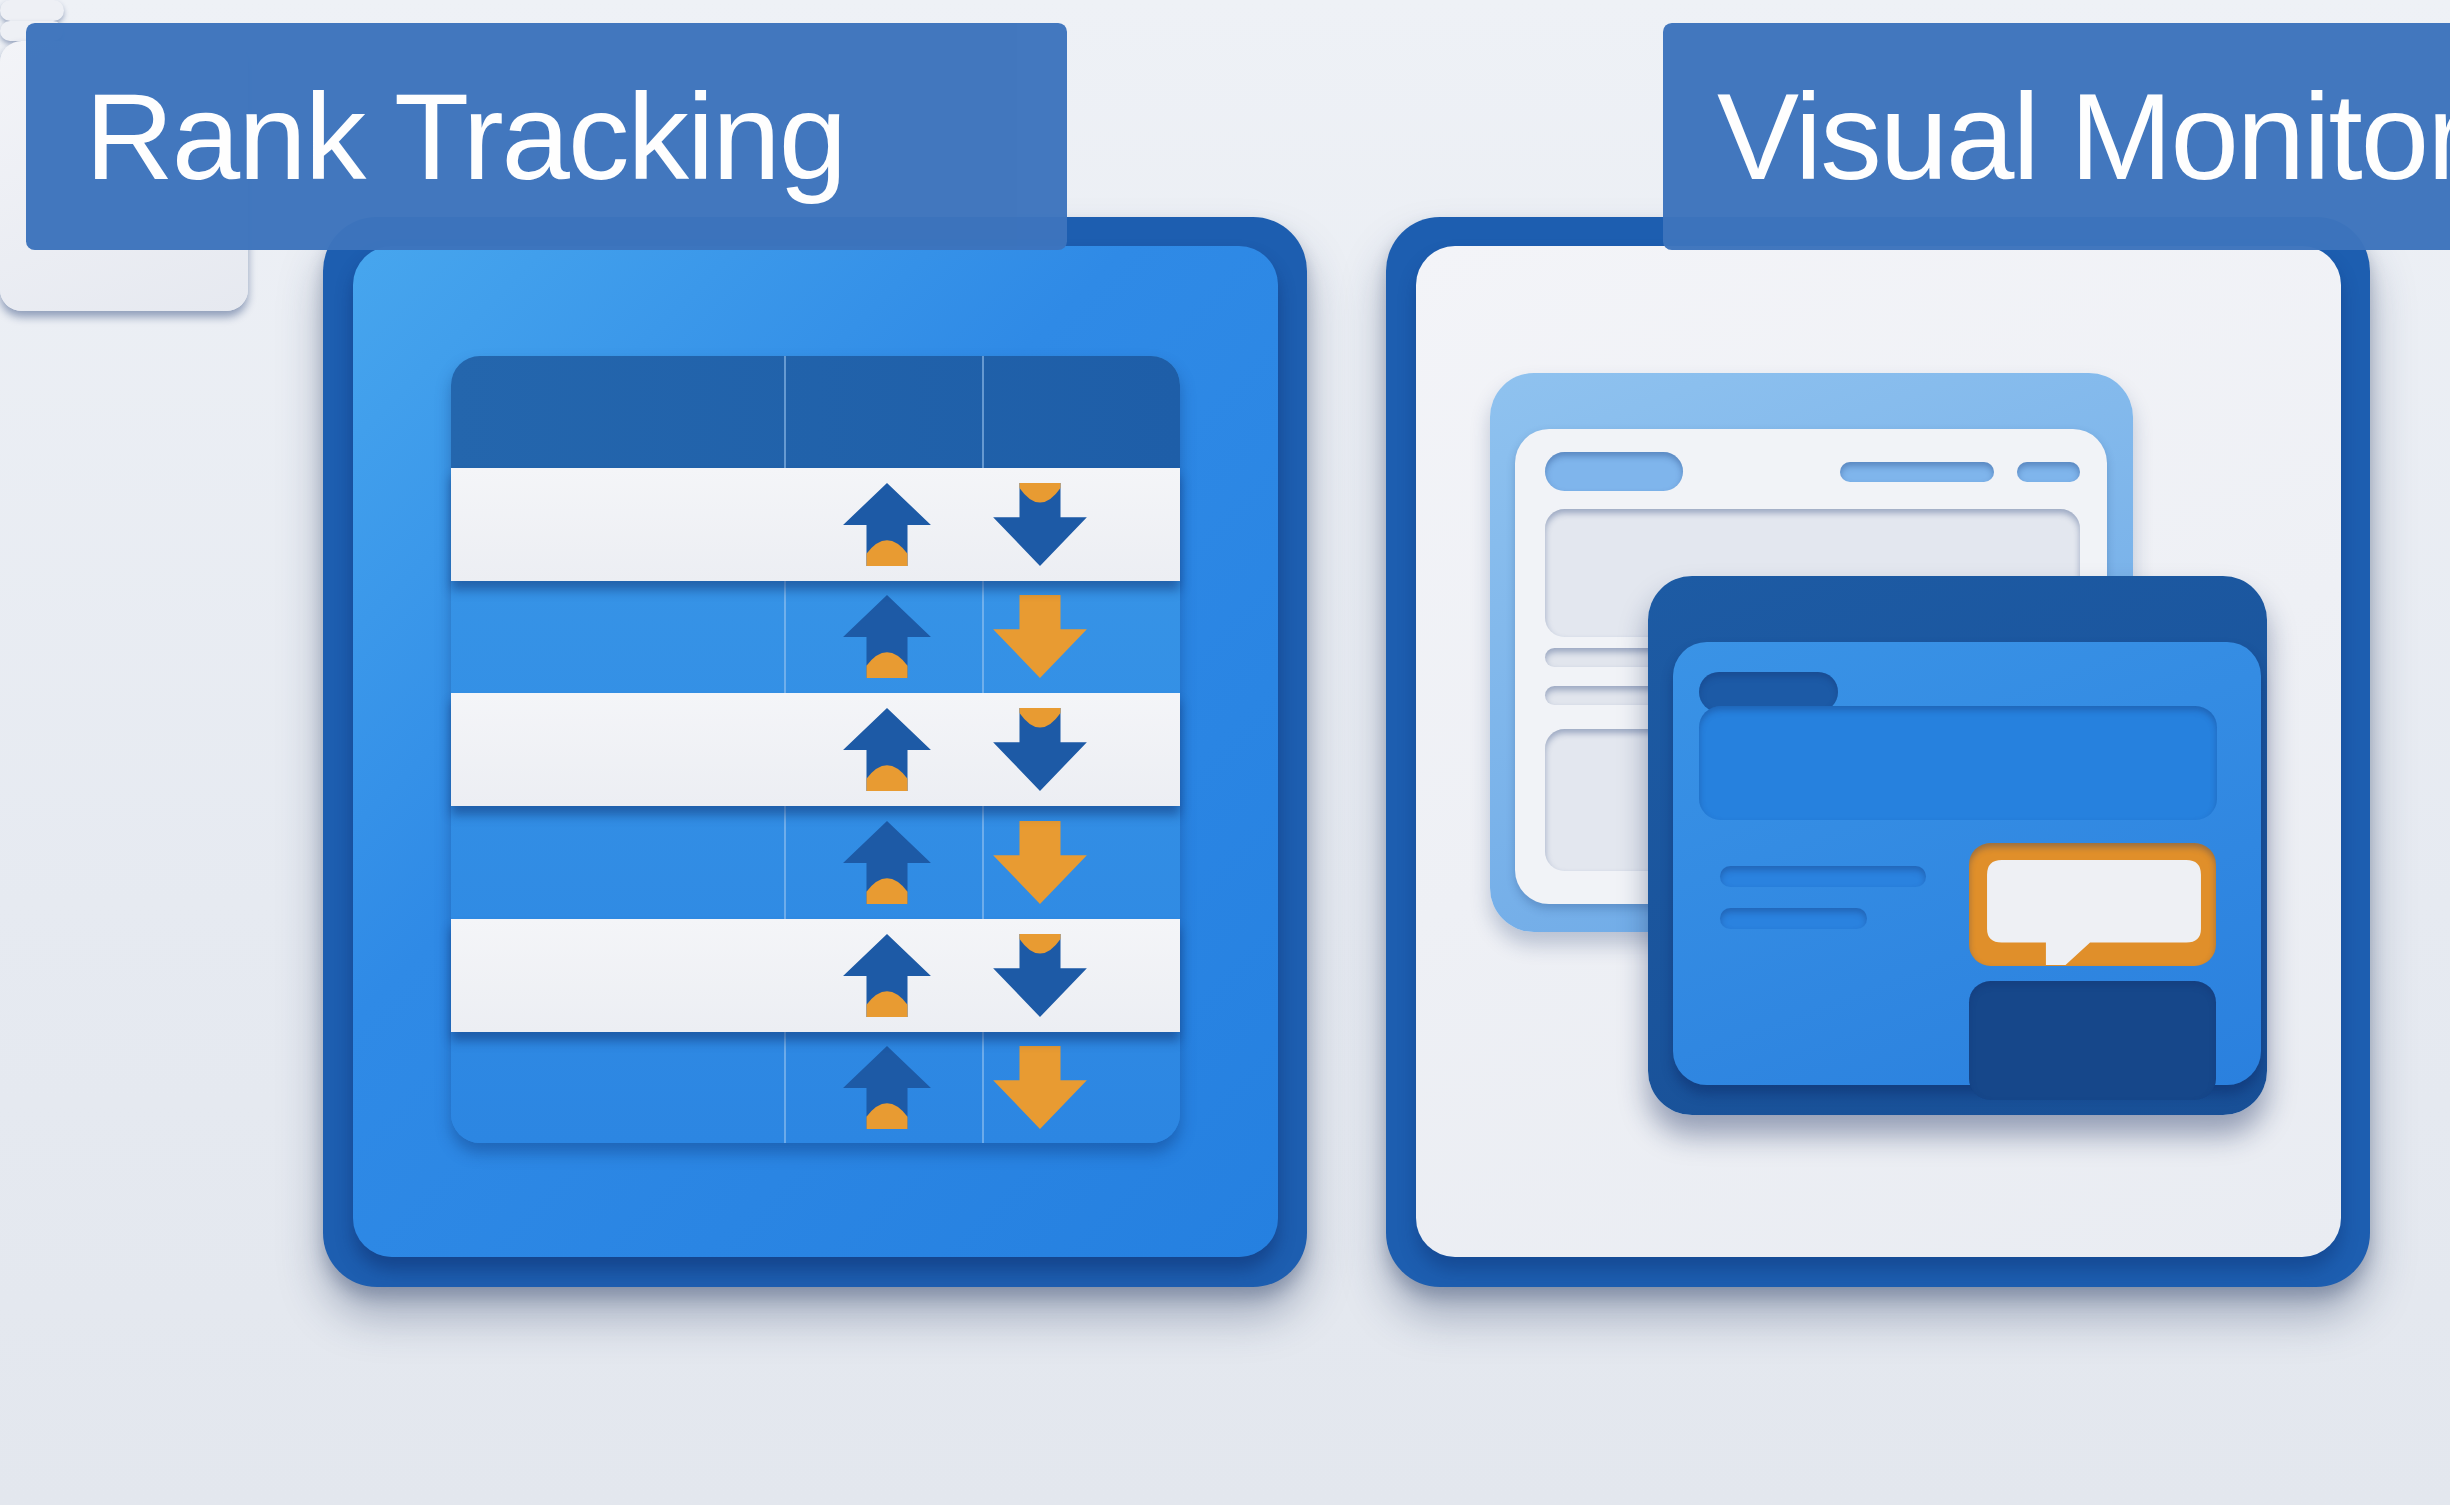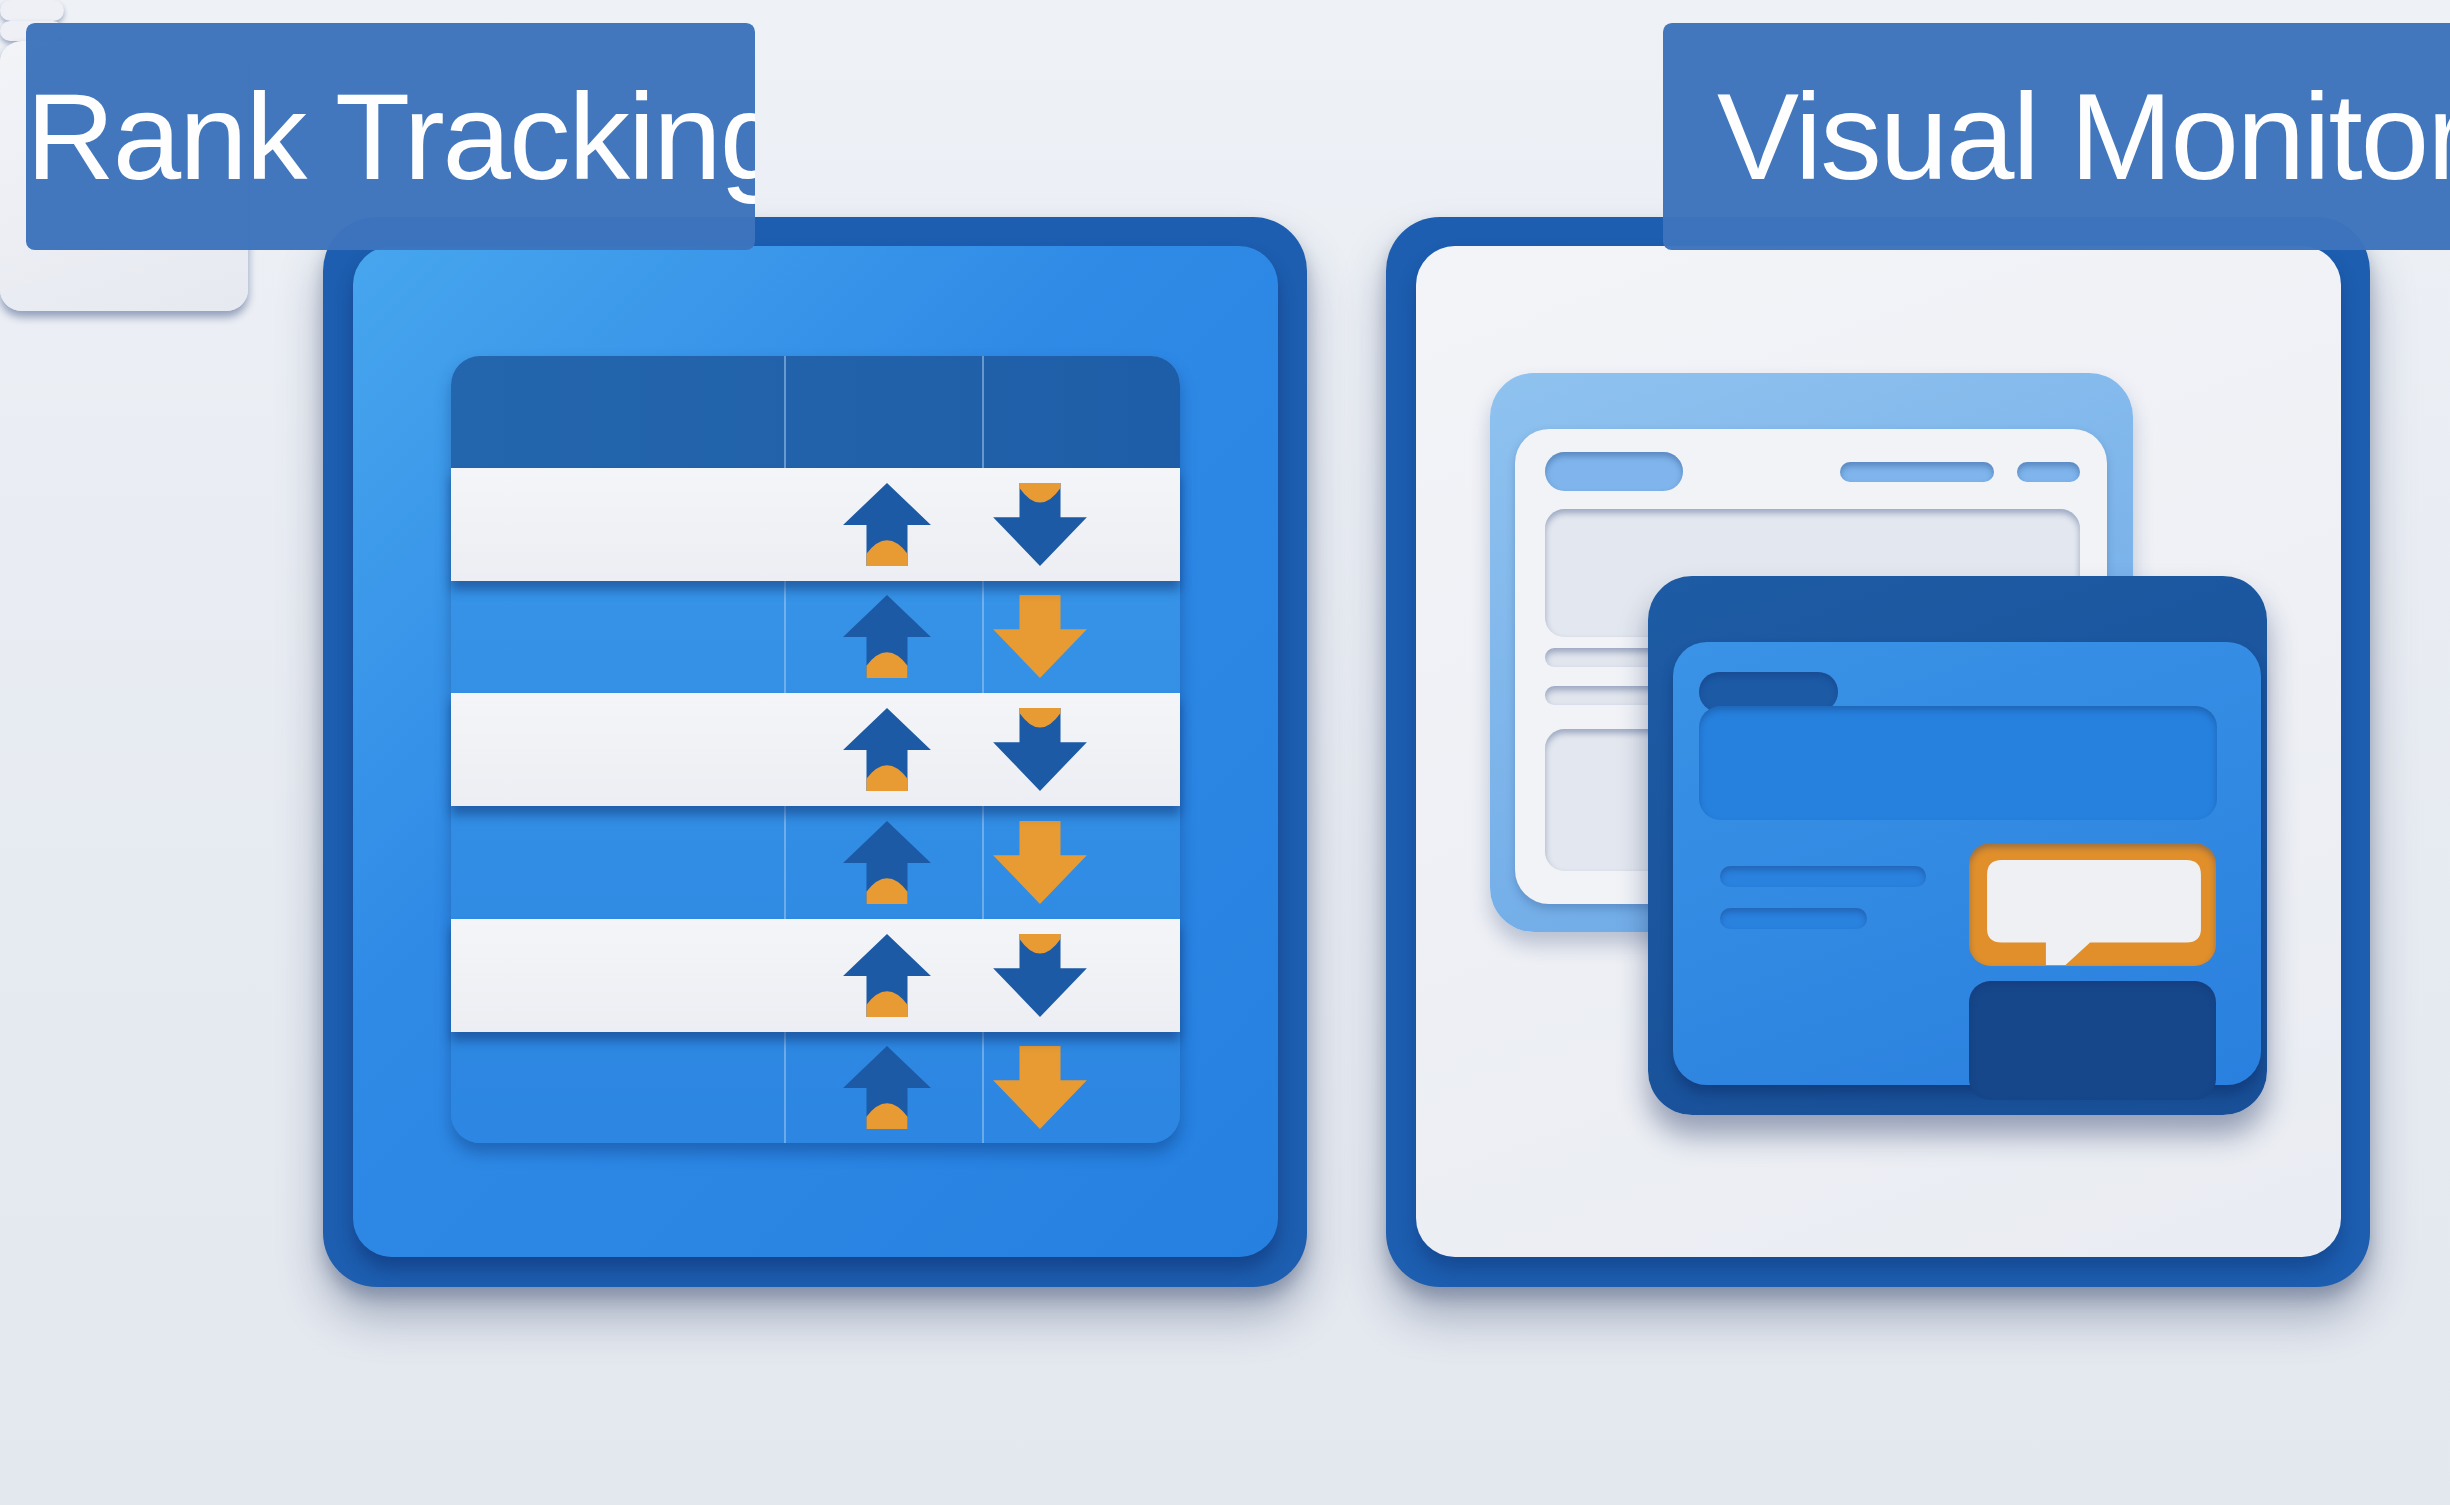--- a/index.html
+++ b/index.html
@@ -16,21 +16,21 @@
     position: absolute;
     background: #3d74bd;
     color: #ffffff;
     border-radius: 8.8px;
     display: flex; align-items: center;
     font-size: 123px; font-weight: 400;
     letter-spacing: -2px;
     z-index: 20;
     white-space: nowrap; overflow: hidden;
   }
-  .title-left { left: 26px; top: 22.5px; width: 729px; height: 227px; opacity: 0.97; }
+  .title-left { left: 26px; top: 22.5px; width: 1041px; height: 227px; padding-left: 59px; opacity: 0.97; }
   .title-right { left: 1663px; top: 22.5px; width: 1044px; height: 227px; padding-left: 54px; border-radius: 8.8px 0 0 8.8px; opacity: 0.97; }
 
   
   .card-outer {
     position: absolute; border-radius: 54px;
     background: #1a56a6;
     box-shadow: 0 29px 44px rgba(40,60,100,0.35), 0 9.8px 14.7px rgba(30,50,90,0.25);
   }
   .card-inner { position: absolute; border-radius: 39px; }
   .left-outer { left: 323px; top: 217px; width: 984px; height: 1070px; background: #1d5eb0; }

